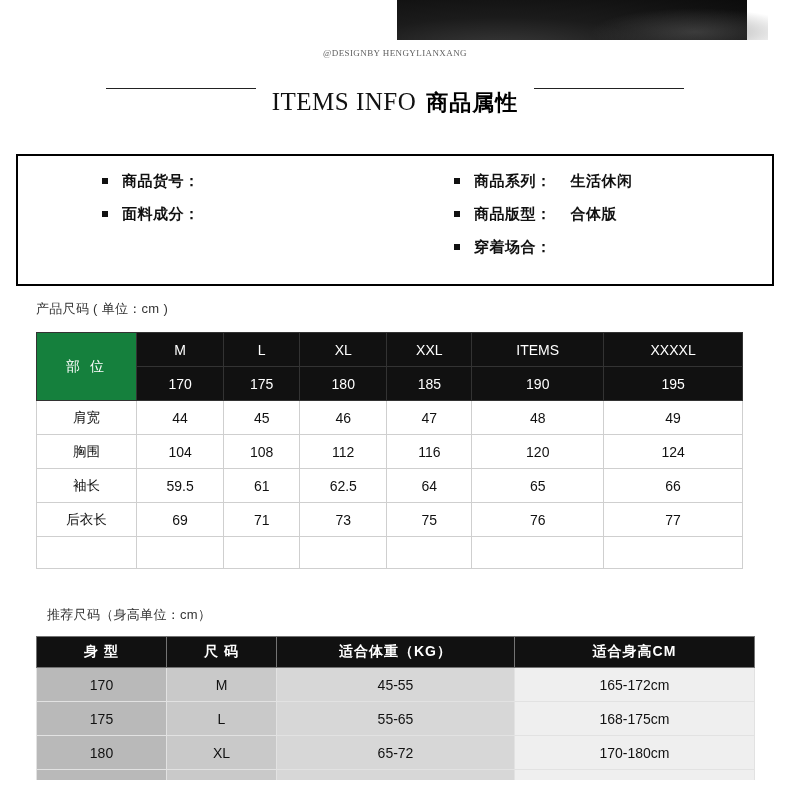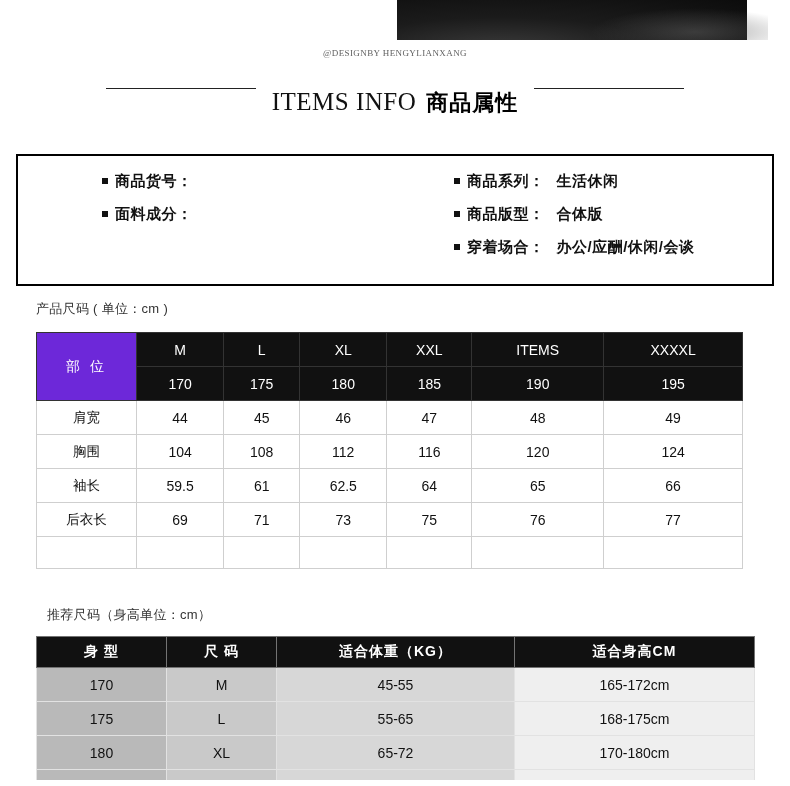--- a/index.html
+++ b/index.html
@@ -92,20 +92,21 @@
     padding-left: 84px;
   }
   .attr-col.right { padding-left: 34px; }
   .attr-item {
     display: flex;
     align-items: baseline;
     margin-bottom: 14px;
     font-size: 15px;
     font-weight: bold;
     color: #111;
+    gap: 7px;
   }
   .bullet {
     display: inline-block;
     width: 6px; height: 6px;
     background: #111;
     margin-right: 7px;
     position: relative;
     top: -2px;
     flex: 0 0 auto;
   }
@@ -143,21 +144,21 @@
     height: 34px;
     color: #111;
   }
   .size-table thead th {
     background: #111;
     color: #fff;
     border: 1px solid #333;
     font-weight: normal;
   }
   .size-table thead th.corner {
-    background: #6d28d9;
+    background: #15803d;
     color: #fff;
     font-size: 14px;
     letter-spacing: 3px;
   }
   .size-table tbody td:first-child {
     width: 100px;
     font-size: 13.5px;
   }
   .size-table tbody tr td { background: #fff; }
   .size-table tbody tr.blank td { height: 32px; }
@@ -235,21 +236,20 @@
           <span class="attr-value">生活休闲</span>
         </div>
         <div class="attr-item">
           <span class="bullet"></span>
           <span class="attr-label">商品版型：</span>
           <span class="attr-value">合体版</span>
         </div>
         <div class="attr-item">
           <span class="bullet"></span>
           <span class="attr-label">穿着场合：</span>
-          <span class="attr-value">办公/应酬/休闲/会谈</span>
         </div>
       </div>
     </div>
   </div>
 
   <div class="cap cap-size">产品尺码 ( 单位：cm )</div>
 
   <table class="size-table">
     <thead>
       <tr>

